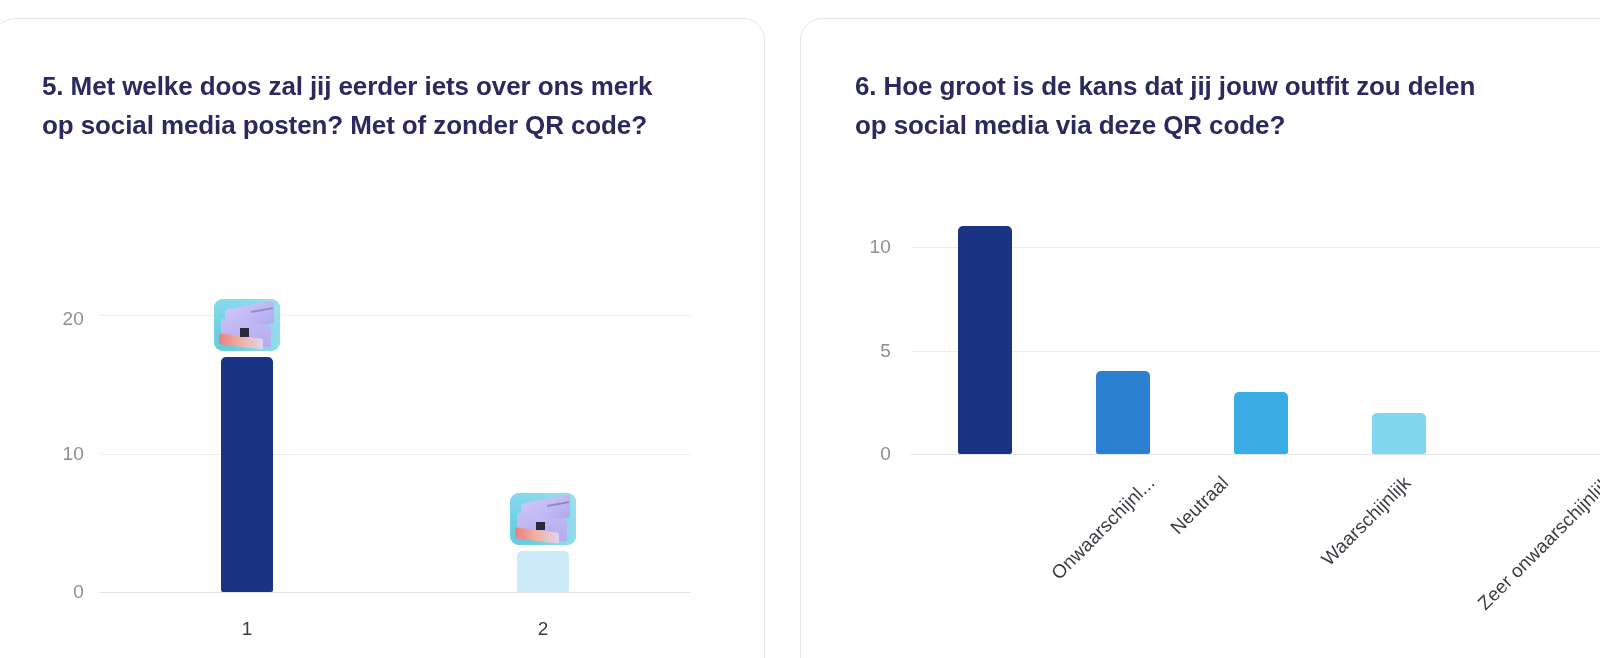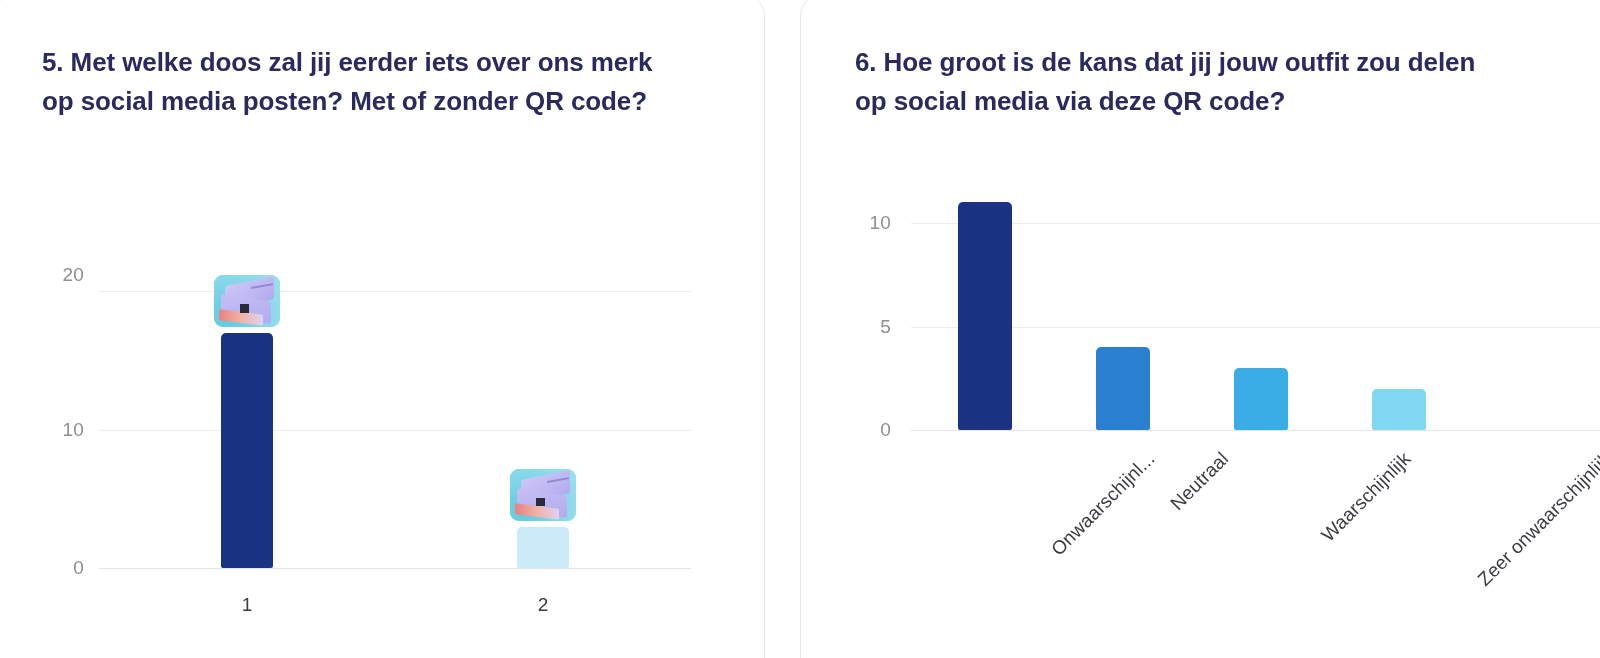--- a/index.html
+++ b/index.html
@@ -7,20 +7,21 @@
     width: 1600px; height: 658px;
     background: #ffffff;
     font-family: "Liberation Sans", sans-serif;
     overflow: hidden;
   }
   .board {
     position: relative;
     width: 1600px; height: 634px;
     display: flex;
     gap: 35px;
+    margin-top: 24px;
   }
 
   
   .card {
     position: relative;
     background: #ffffff;
     border: 1px solid #e7e8ec;
     border-radius: 22px;
     box-shadow: 0 1px 2px rgba(20,25,60,0.03);
     height: 712px;
@@ -174,21 +175,21 @@
      op social media posten? Met of zonder QR code?</h2>
 
     <div class="chart" id="chart-left">
 
       <div class="plot"></div>
     <div class="gridline axis0" style="top: 573px;"></div>
         <div class="ylabel" style="top: 573px;">0</div>
         <div class="gridline" style="top: 434.739px;"></div>
         <div class="ylabel" style="top: 434.739px;">10</div>
         <div class="gridline" style="top: 296.478px;"></div>
-        <div class="ylabel" style="top: 280px;">20</div>
+        <div class="ylabel" style="top: 300px;">20</div>
         <div class="bar" title="1: 17" style="left: 227px; width: 52px; bottom: 85px; height: 235.043px; background: rgb(27, 51, 131);"></div>
         <div class="xtick" style="left: 253px; top: 599px;">1</div>
         <div class="thumb" style="left: 253px; top: 279.957px;">
           <span class="bg"></span>
           <span class="box-lid"></span>
           <span class="box-base"></span>
           <span class="box-front"></span>
           <span class="brandline"></span>
           <span class="qr"></span>
         </div>

